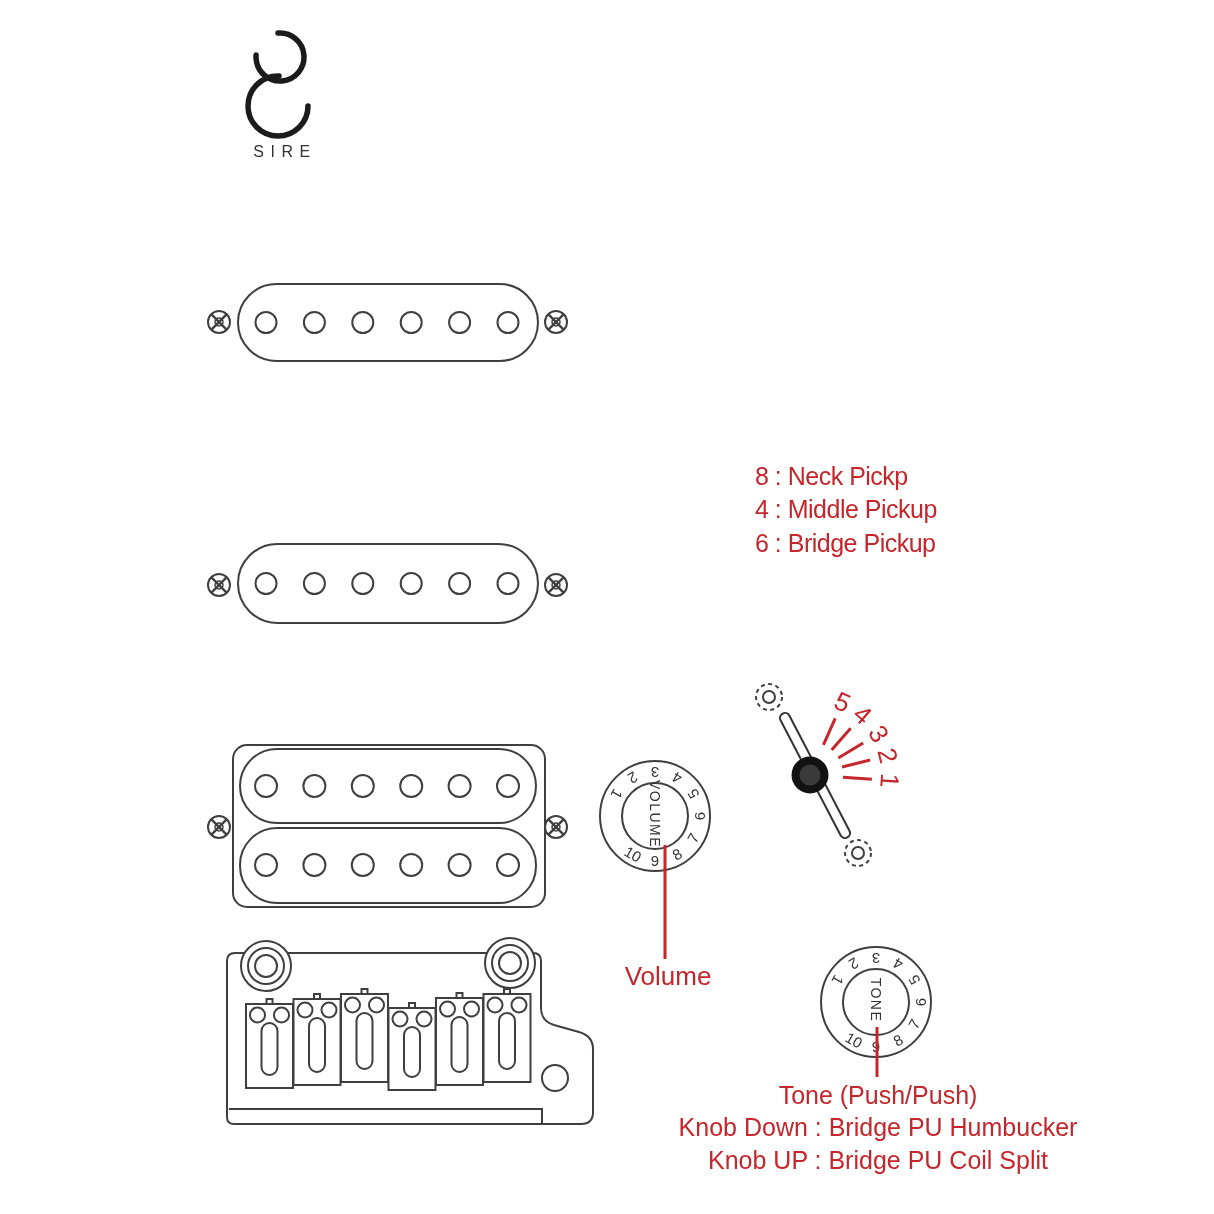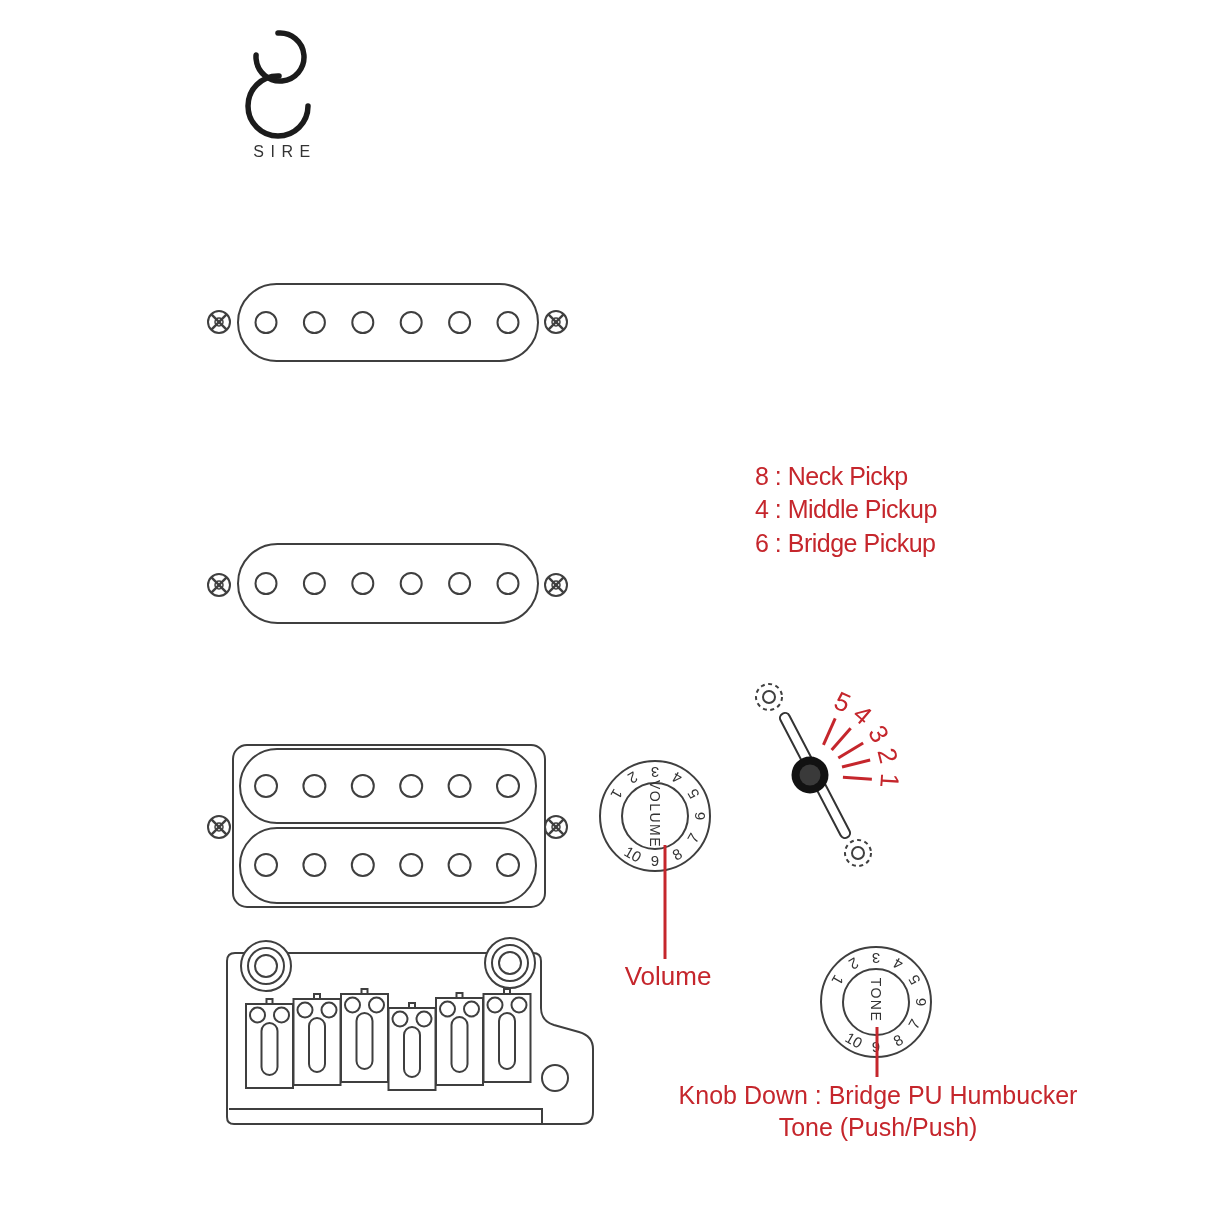--- a/index.html
+++ b/index.html
@@ -228,16 +228,17 @@
 
   <div class="legend">
     <div>8 : Neck Pickp</div>
     <div>4 : Middle Pickup</div>
     <div>6 : Bridge Pickup</div>
   </div>
 
   <div class="vol-caption">Volume</div>
 
   <div class="tone-caption">
+    <div>Tone (Push/Push)</div>
     <div>Knob Down : Bridge PU Humbucker</div>
-    <div>Tone (Push/Push)</div>
+    <div>Knob UP : Bridge PU Coil Split</div>
   </div>
 </div>
 
 </body></html>

